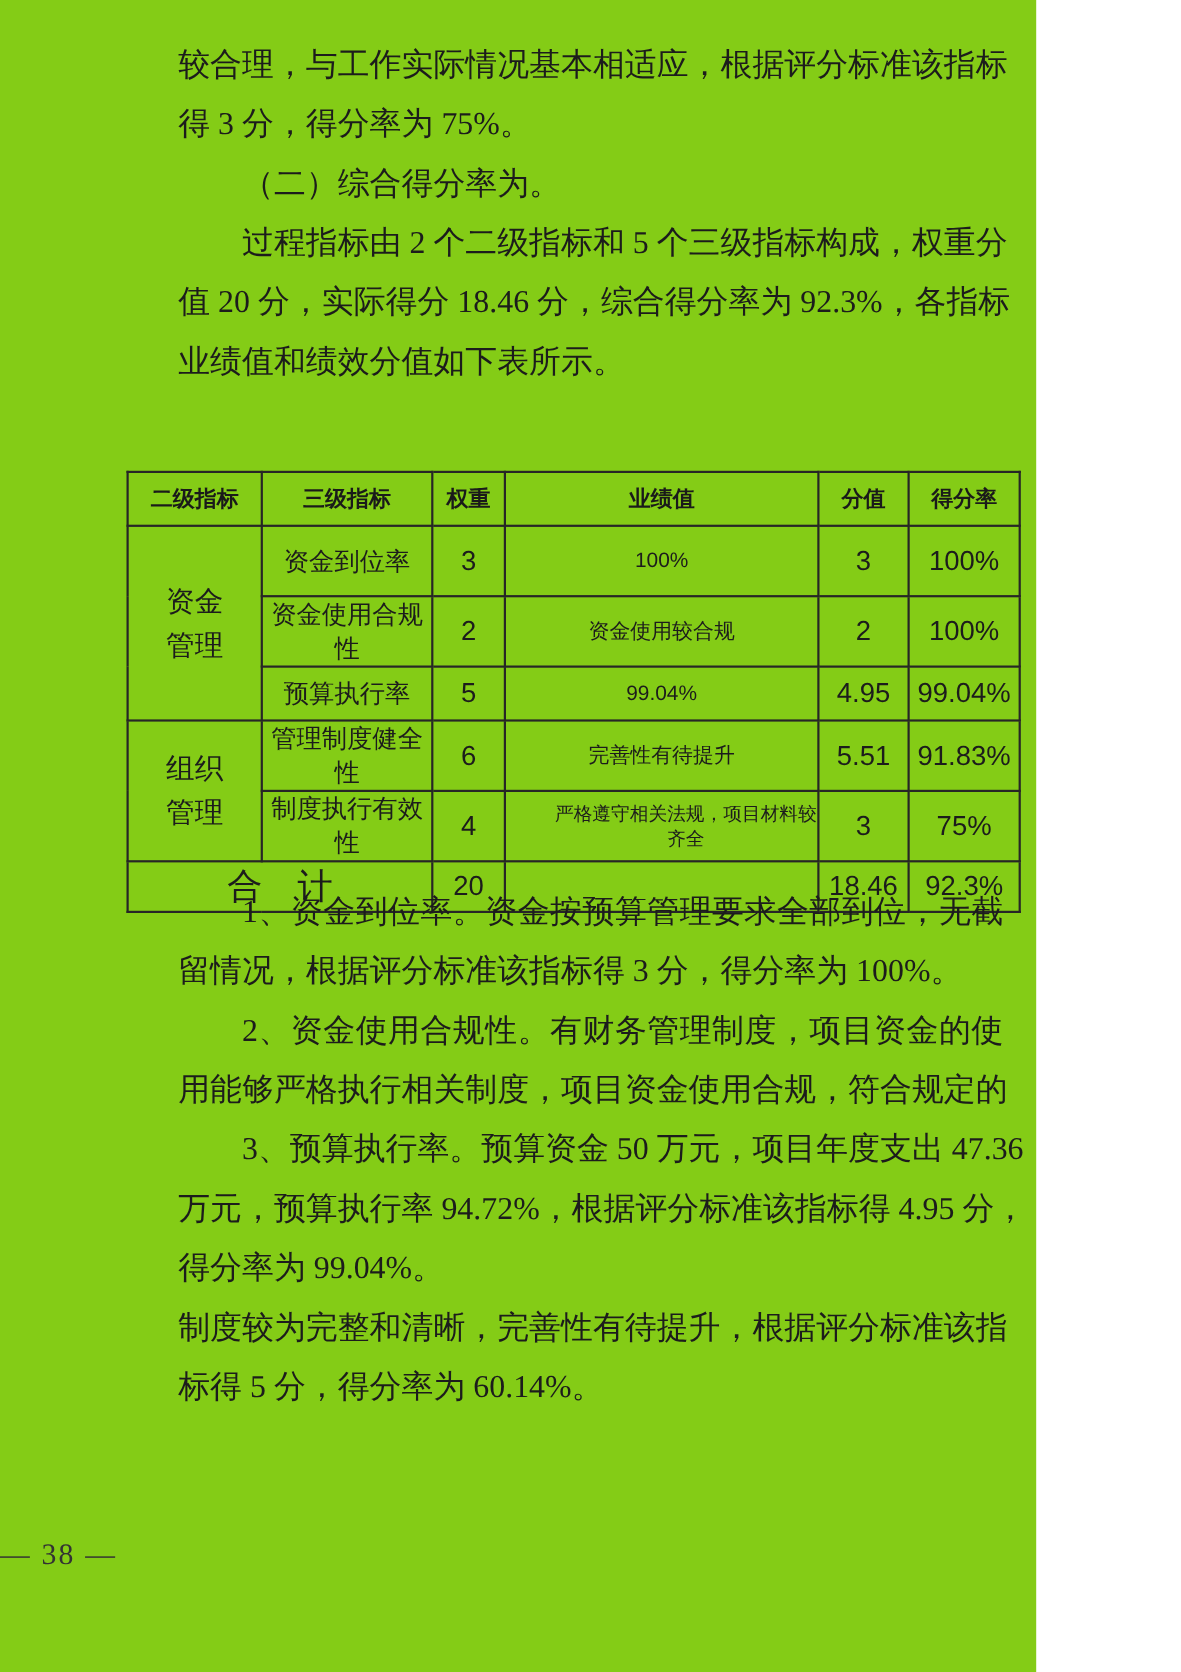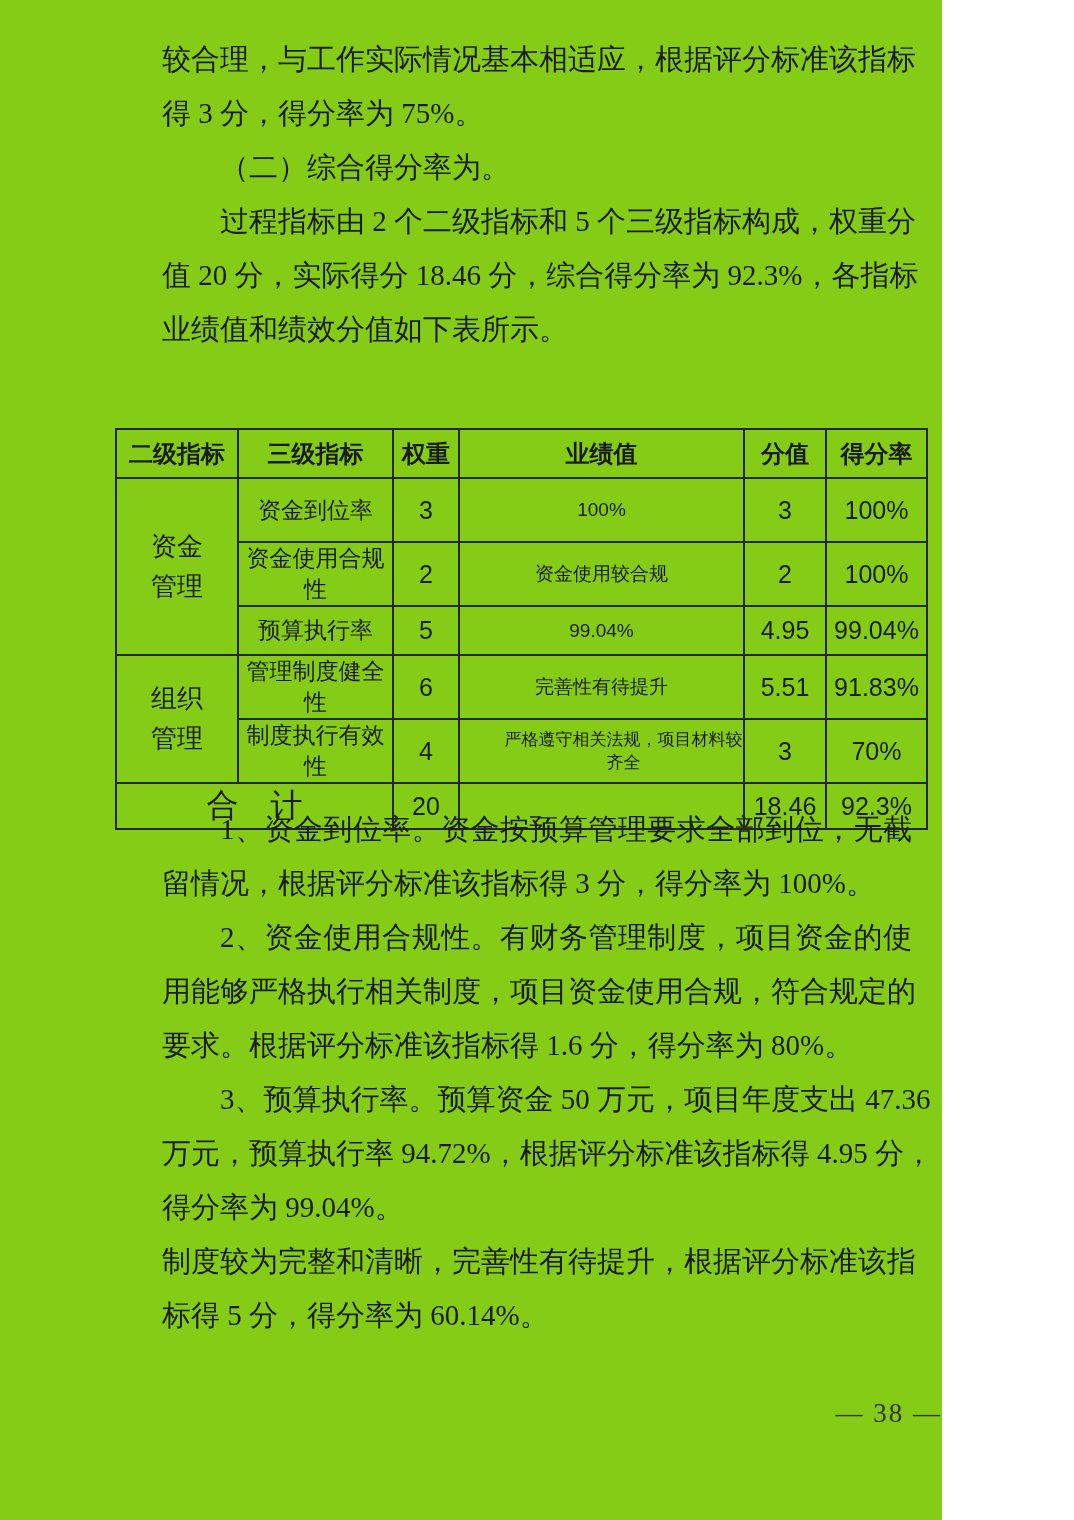--- a/index.html
+++ b/index.html
@@ -37,21 +37,21 @@
     font-family: "Liberation Serif", "DejaVu Serif", serif;
   }
   .tbl th, .tbl td {
     border: 2px solid #262626;
     text-align: center;
     vertical-align: middle;
     padding: 0;
     overflow: hidden;
   }
   .tbl th {
-    font-size: 24px;
+    font-size: 20px;
     font-weight: 600;
     color: #1a1a1a;
     border-radius: 11px;
   }
   .row-hdr   { height: 49px; }
   .row-r1    { height: 64px; }
   .row-r2    { height: 56px; }
   .row-r3    { height: 49px; padding-left: 39px; }
   .row-r4    { height: 45px; }
   .row-r5    { height: 45px; }
@@ -73,25 +73,24 @@
   }
   .cell-perf.small { font-size: 17px; padding-left: 44px; }
   .cell-total-label { font-size: 32px; }
 
   
   .pagenum {
     position: absolute;
     left: 0;
     right: 0;
     top: 1398px;
-    text-align: right;
+    text-align: left;
     font-size: 27px;
     color: #333333;
     letter-spacing: 2px;
-    padding-left: 40px;
   }
 </style>
 </head>
 <body>
 
 <div class="page">
 
   <div class="textblock tb-top">
     <div class="line full">较合理，与工作实际情况基本相适应，根据评分标准该指标</div>
     <div class="line">得 3 分，得分率为 75%。</div>
@@ -149,38 +148,37 @@
         <td class="cell-num">6</td>
         <td class="cell-perf">完善性有待提升</td>
         <td class="cell-num">5.51</td>
         <td class="cell-num">91.83%</td>
       </tr>
       <tr class="row-r5">
         <td class="cell-ind">制度执行有效性</td>
         <td class="cell-num">4</td>
         <td class="cell-perf small">严格遵守相关法规，项目材料较齐全</td>
         <td class="cell-num">3</td>
-        <td class="cell-num">70%</td>
+        <td class="cell-num">75%</td>
       </tr>
       <tr class="row-total">
         <td class="cell-total-label" colspan="2">合　计</td>
         <td class="cell-num">20</td>
         <td class="cell-perf"></td>
         <td class="cell-num">18.46</td>
         <td class="cell-num">92.3%</td>
       </tr>
     </tbody>
   </table>
 
   <div class="textblock tb-bottom">
     <div class="line indent full">1、资金到位率。资金按预算管理要求全部到位，无截</div>
     <div class="line">留情况，根据评分标准该指标得 3 分，得分率为 100%。</div>
     <div class="line indent full">2、资金使用合规性。有财务管理制度，项目资金的使</div>
     <div class="line full">用能够严格执行相关制度，项目资金使用合规，符合规定的</div>
-    <div class="line">要求。根据评分标准该指标得 1.6 分，得分率为 80%。</div>
     <div class="line indent full">3、预算执行率。预算资金 50 万元，项目年度支出 47.36</div>
     <div class="line full">万元，预算执行率 94.72%，根据评分标准该指标得 4.95 分，</div>
     <div class="line">得分率为 99.04%。</div>
     <div class="line full">制度较为完整和清晰，完善性有待提升，根据评分标准该指</div>
     <div class="line">标得 5 分，得分率为 60.14%。</div>
   </div>
 
   <div class="pagenum">— 38 —</div>
 
 </div>

